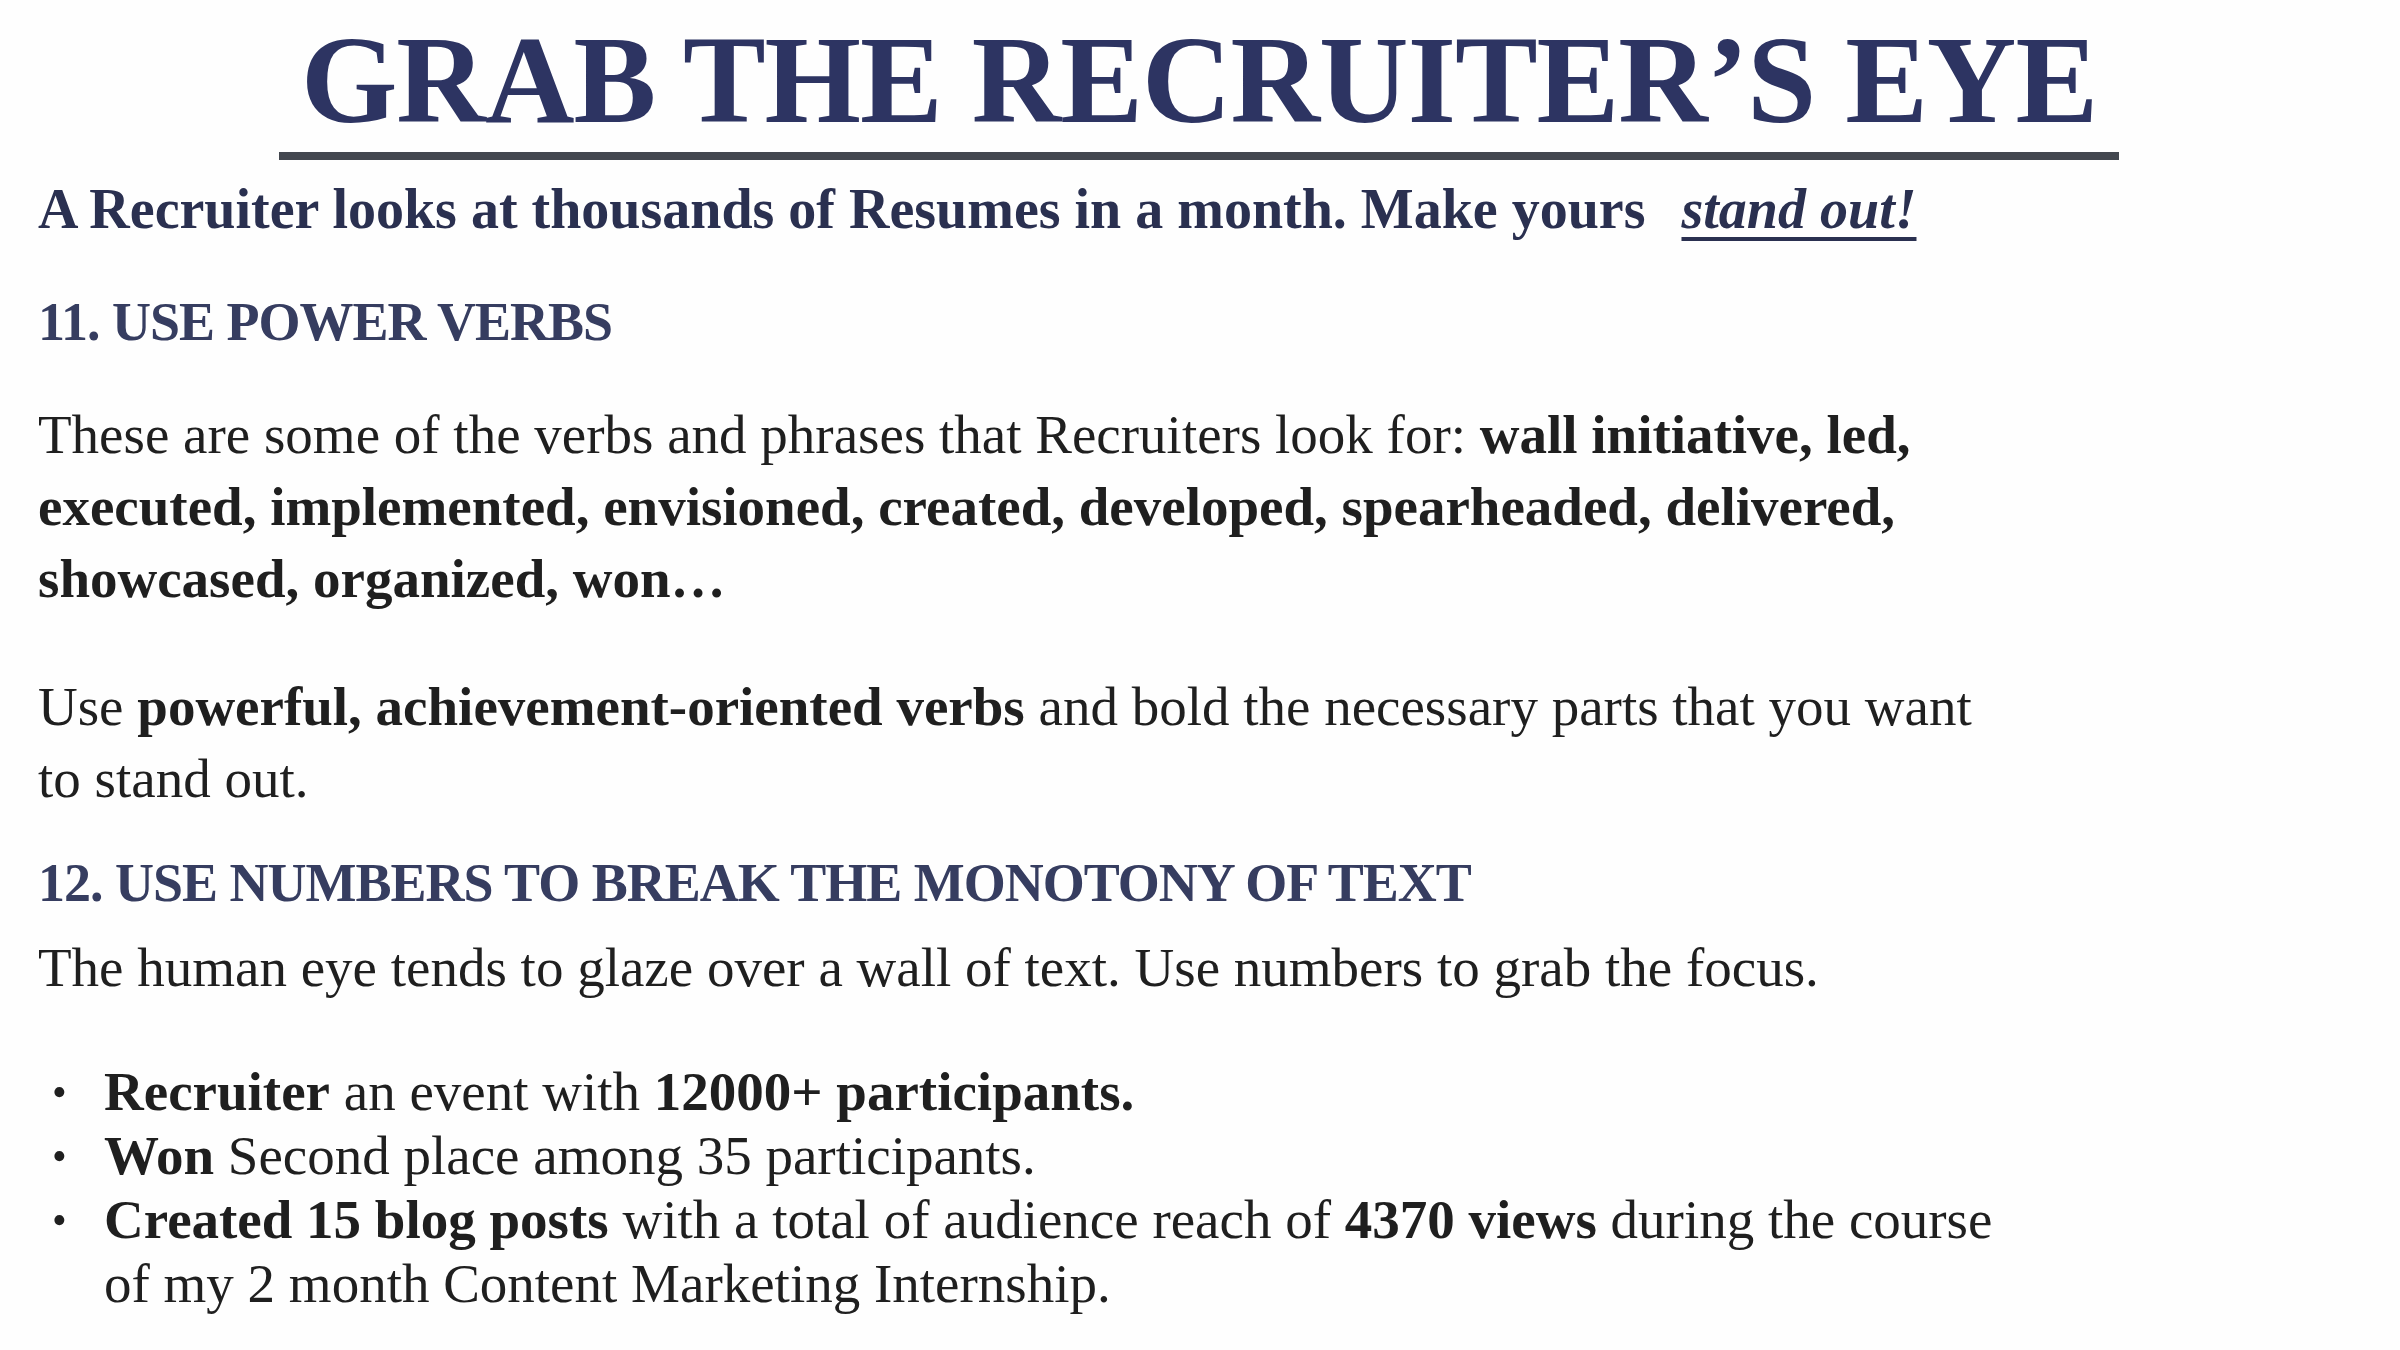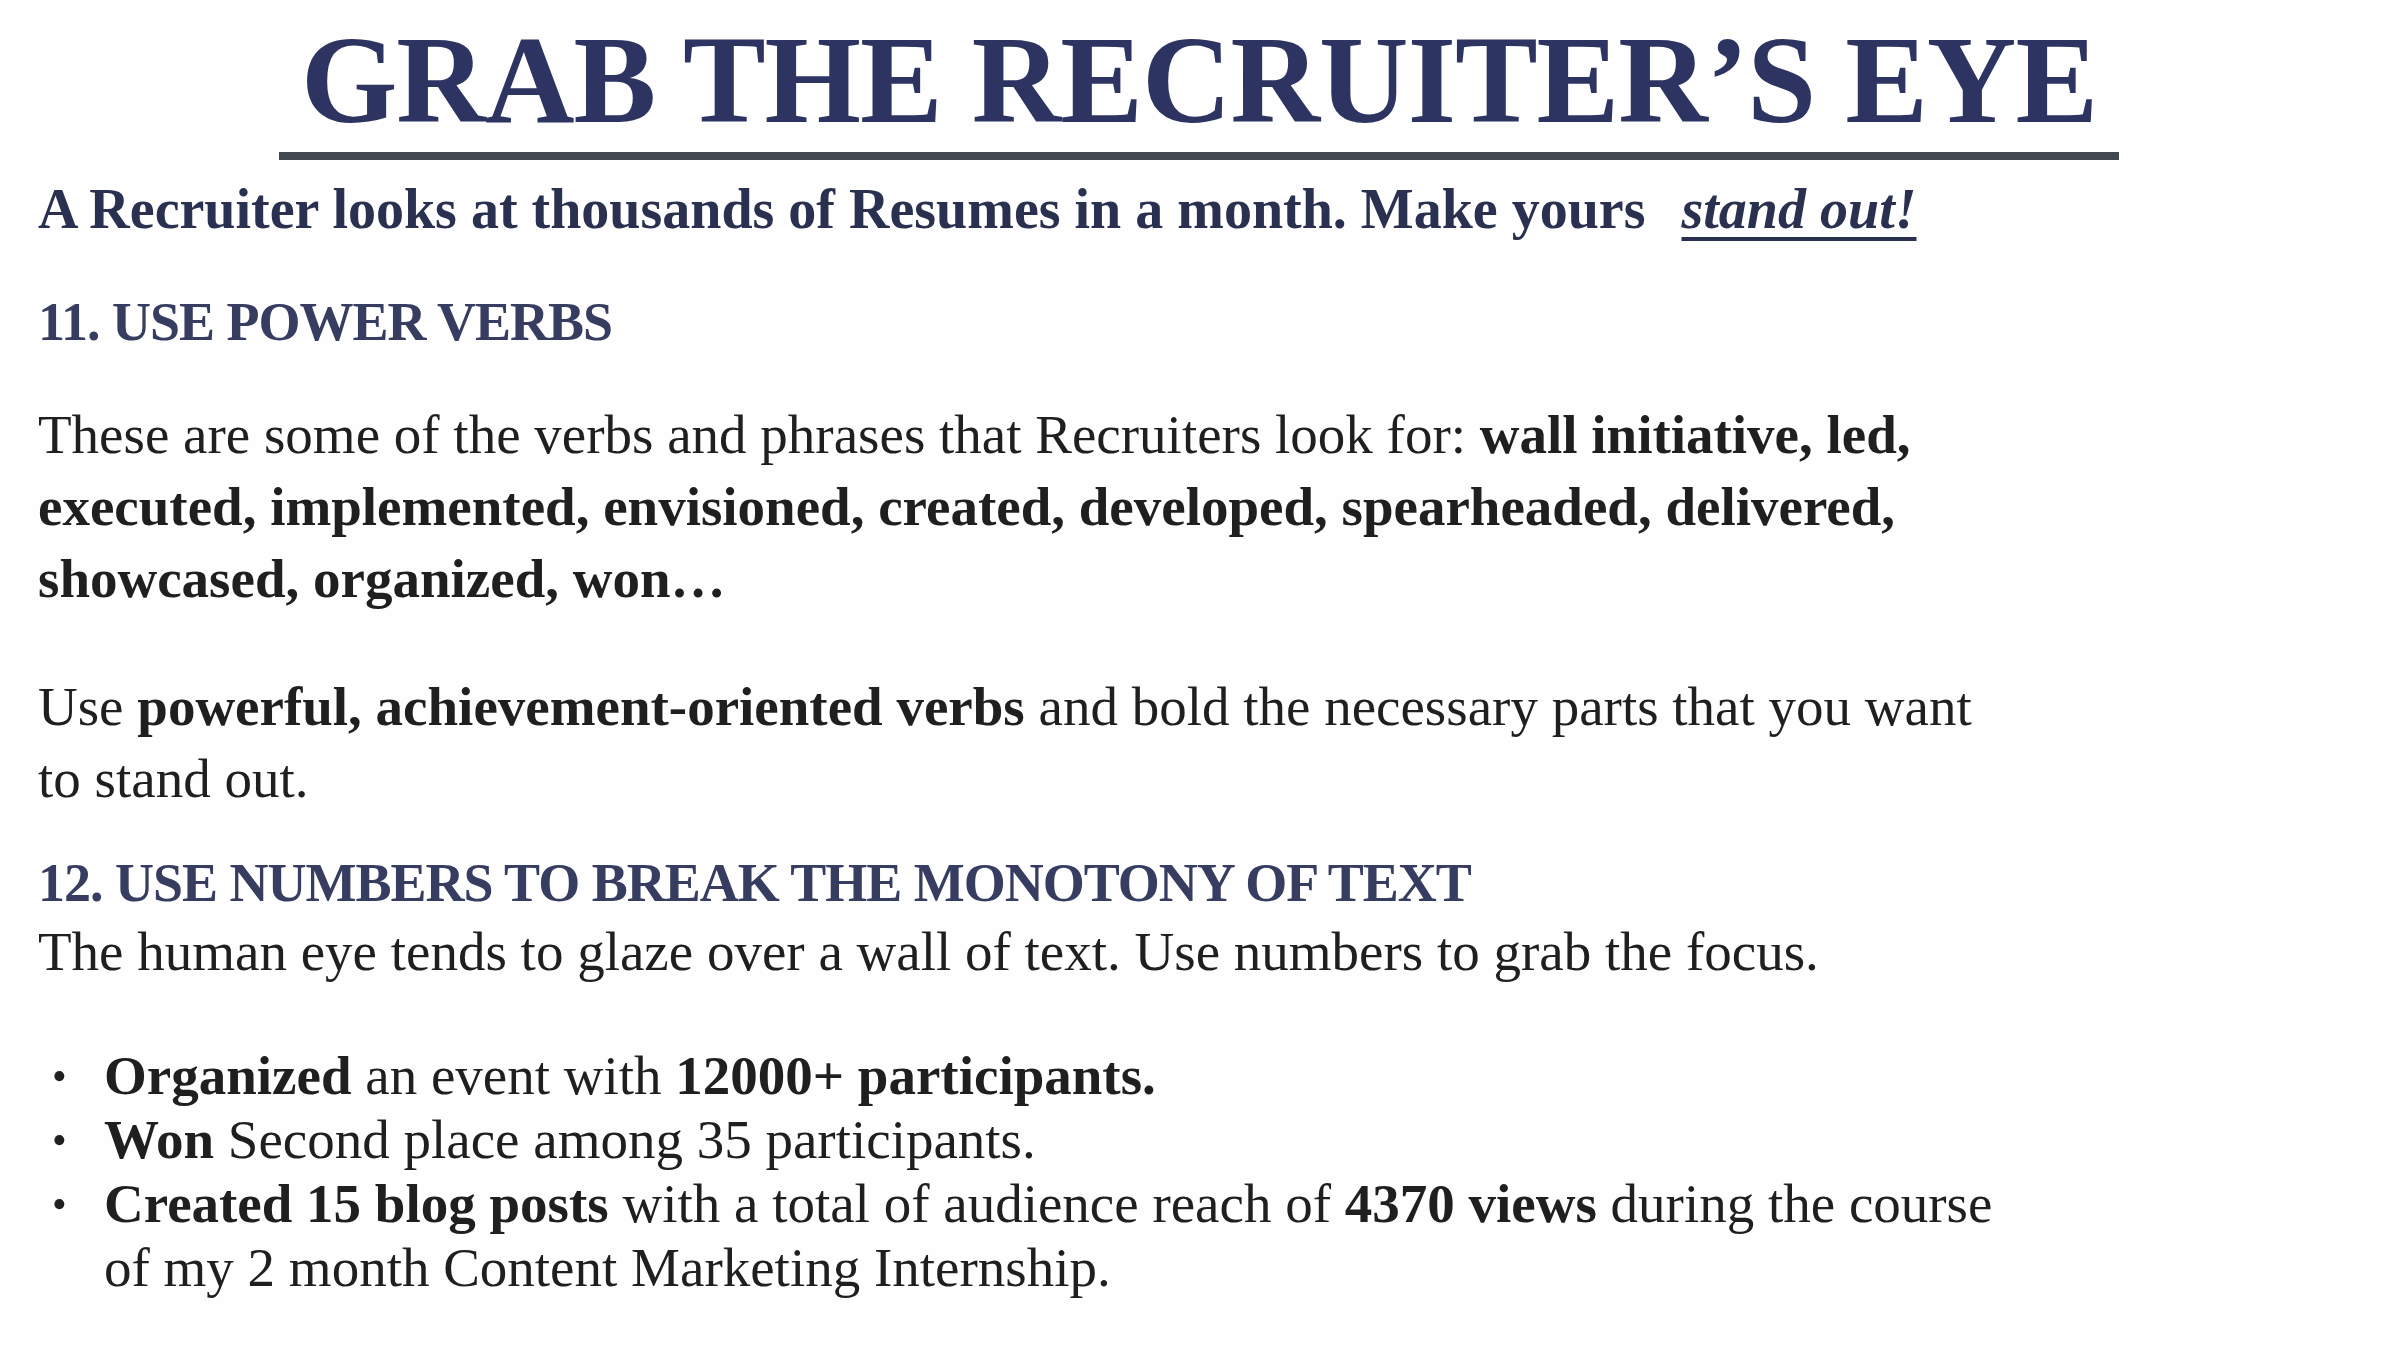--- a/index.html
+++ b/index.html
@@ -56,21 +56,21 @@
   .sec-heading.h11{margin-top:50px;}
   .sec-heading.h12{margin-top:40px;}
   
   .body-par{
     font-size:55px;
     line-height:72px;
     color:var(--c-body);
   }
   .par-verbs{margin-top:48px;}
   .par-use{margin-top:56px;}
-  .par-eye{margin-top:4px;}
+  .par-eye{margin-top:20px;}
   
   .bullet-list{
     list-style:none;
     margin-top:56px;
     padding-left:14px;
   }
   .bullet-item{
     display:flex;
     align-items:flex-start;
     font-size:55px;
@@ -111,21 +111,21 @@
 
   <p class="body-par par-use"><span>Use </span><span class="seg-bold">powerful, achievement-oriented verbs</span><span> and bold the necessary parts that you want</span><br><span>to stand out.</span></p>
 
   <h2 class="sec-heading h12">12. USE NUMBERS TO BREAK THE MONOTONY OF TEXT</h2>
 
   <p class="body-par par-eye"><span>The human eye tends to glaze over a wall of text. Use numbers to grab the focus.</span></p>
 
   <ul class="bullet-list">
     <li class="bullet-item">
       <span class="bullet-dot">•</span>
-      <span class="bullet-text"><span class="seg-bold">Organized</span><span> an event with </span><span class="seg-bold">12000+ participants.</span></span>
+      <span class="bullet-text"><span class="seg-bold">Recruiter</span><span> an event with </span><span class="seg-bold">12000+ participants.</span></span>
     </li>
     <li class="bullet-item">
       <span class="bullet-dot">•</span>
       <span class="bullet-text"><span class="seg-bold">Won</span><span> Second place among 35 participants.</span></span>
     </li>
     <li class="bullet-item">
       <span class="bullet-dot">•</span>
       <span class="bullet-text"><span class="seg-bold">Created 15 blog posts</span><span> with a total of audience reach of </span><span class="seg-bold">4370 views</span><span> during the course</span><br><span>of my 2 month Content Marketing Internship.</span></span>
     </li>
   </ul>

